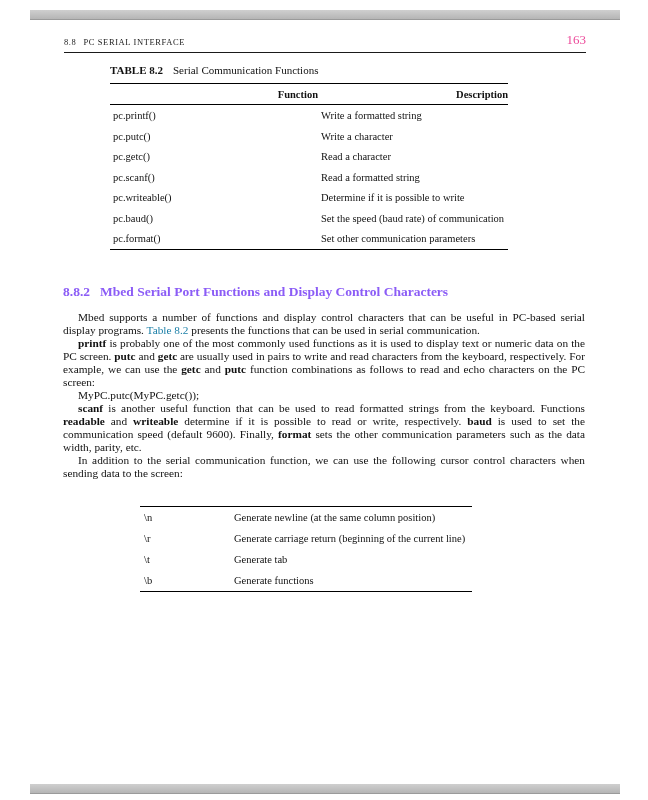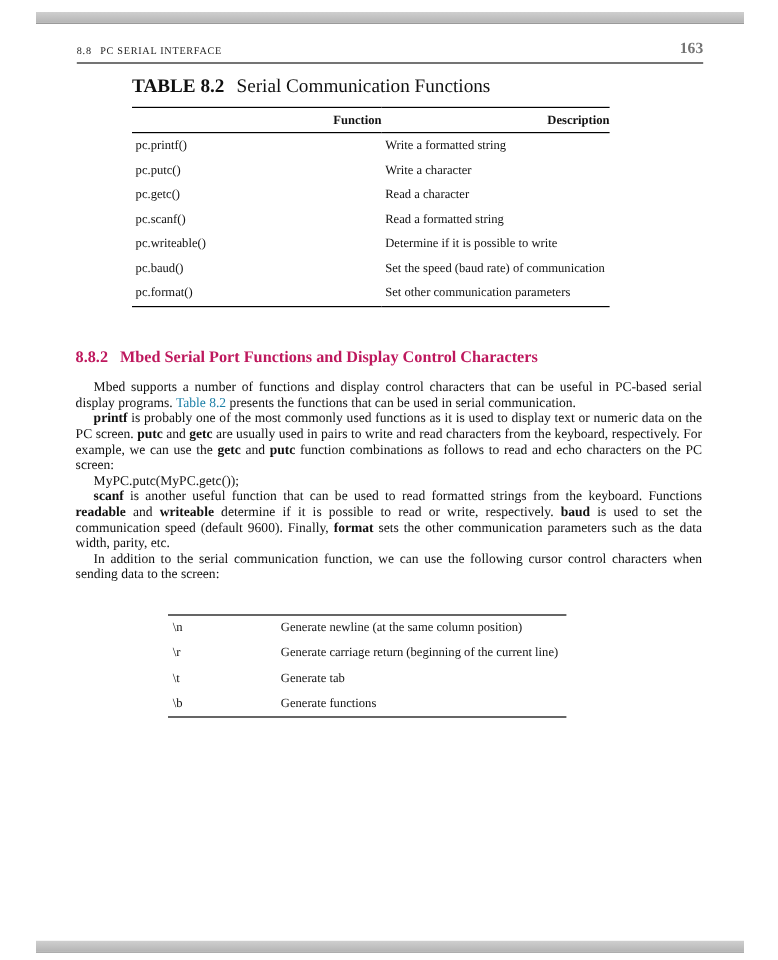--- a/index.html
+++ b/index.html
@@ -17,44 +17,44 @@
   .running-head {
     position:absolute; top:34px; left:64px; width:522px; height:18px;
     border-bottom:1px solid #1a1a1a;
   }
   .rh-center {
     position:absolute; left:0; right:0; text-align:left;
     font-size:8.5px; letter-spacing:0.6px; color:#222; top:3px;
   }
   .rh-center .rh-num { margin-right:7px; }
   .rh-page {
-    position:absolute; right:0; top:-2px; font-size:13px; font-weight:bold; color:#737373;
+    position:absolute; right:0; top:-2px; font-size:13px; font-weight:normal; color:#ec4899;
   }
 
   .content { position:absolute; top:58px; left:63px; width:522px; }
 
   
   .tbl1-wrap { margin:6px 0 0 47px; width:398px; }
-  .tbl-caption { font-size:16px; margin-bottom:7px; }
+  .tbl-caption { font-size:11px; margin-bottom:7px; }
   .tbl-caption .cap-label { font-weight:bold; margin-right:10px; }
   table.tbl1 {
     width:100%; border-collapse:collapse;
     border-top:1.6px solid #000; border-bottom:1.6px solid #000;
     font-size:10.5px;
   }
   table.tbl1 th {
     text-align:right; font-weight:bold; font-size:10.5px;
     padding:5px 0 4px 3px; border-bottom:1px solid #000;
   }
   table.tbl1 td { padding:5px 0 4.5px 3px; vertical-align:top; }
   table.tbl1 .col-fn { width:205px; }
 
   
   .section-heading {
-    margin:34px 0 0 0; font-size:13.5px; font-weight:bold; color:#be185d;
+    margin:34px 0 0 0; font-size:13.5px; font-weight:bold; color:#8b5cf6;
   }
   .section-heading .sec-num { margin-right:10px; }
 
   
   .body-text { margin-top:11px; }
   .body-text p {
     margin:0; font-size:11.3px; line-height:13px; text-align:justify;
     text-indent:15px;
   }
   .body-text p b { font-weight:bold; }

